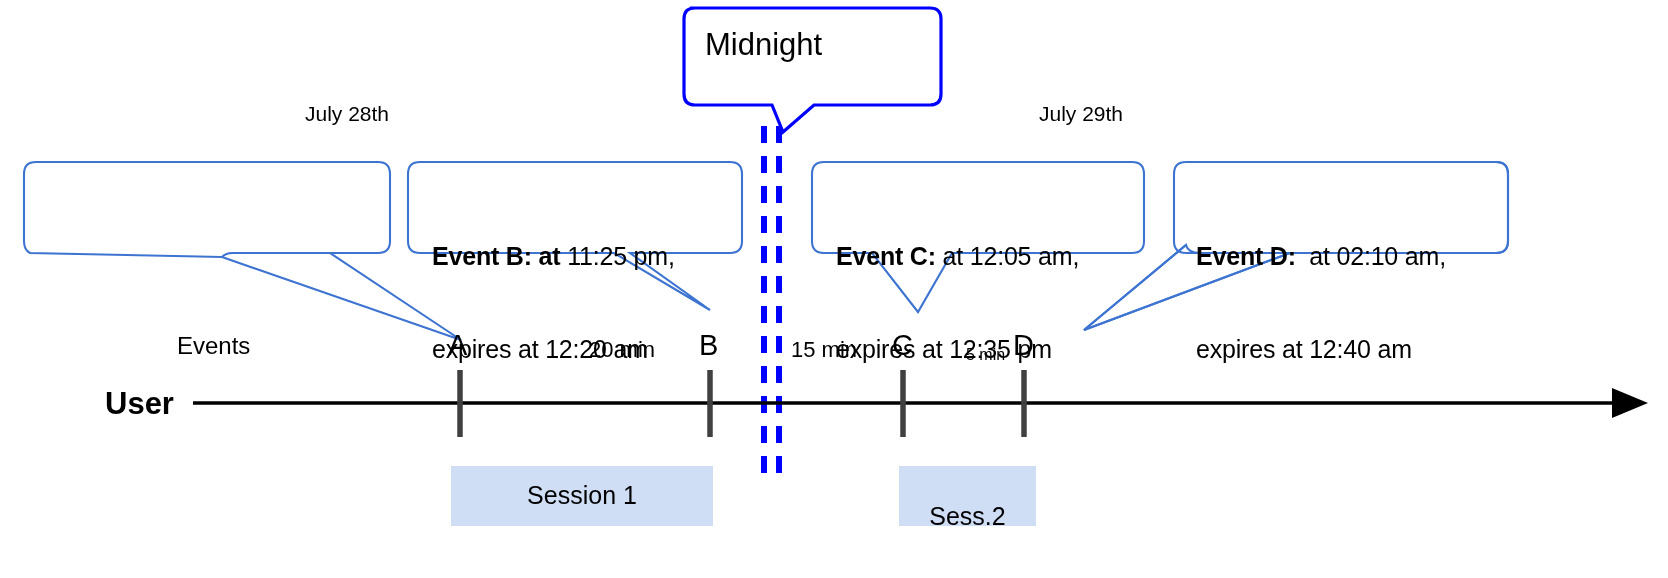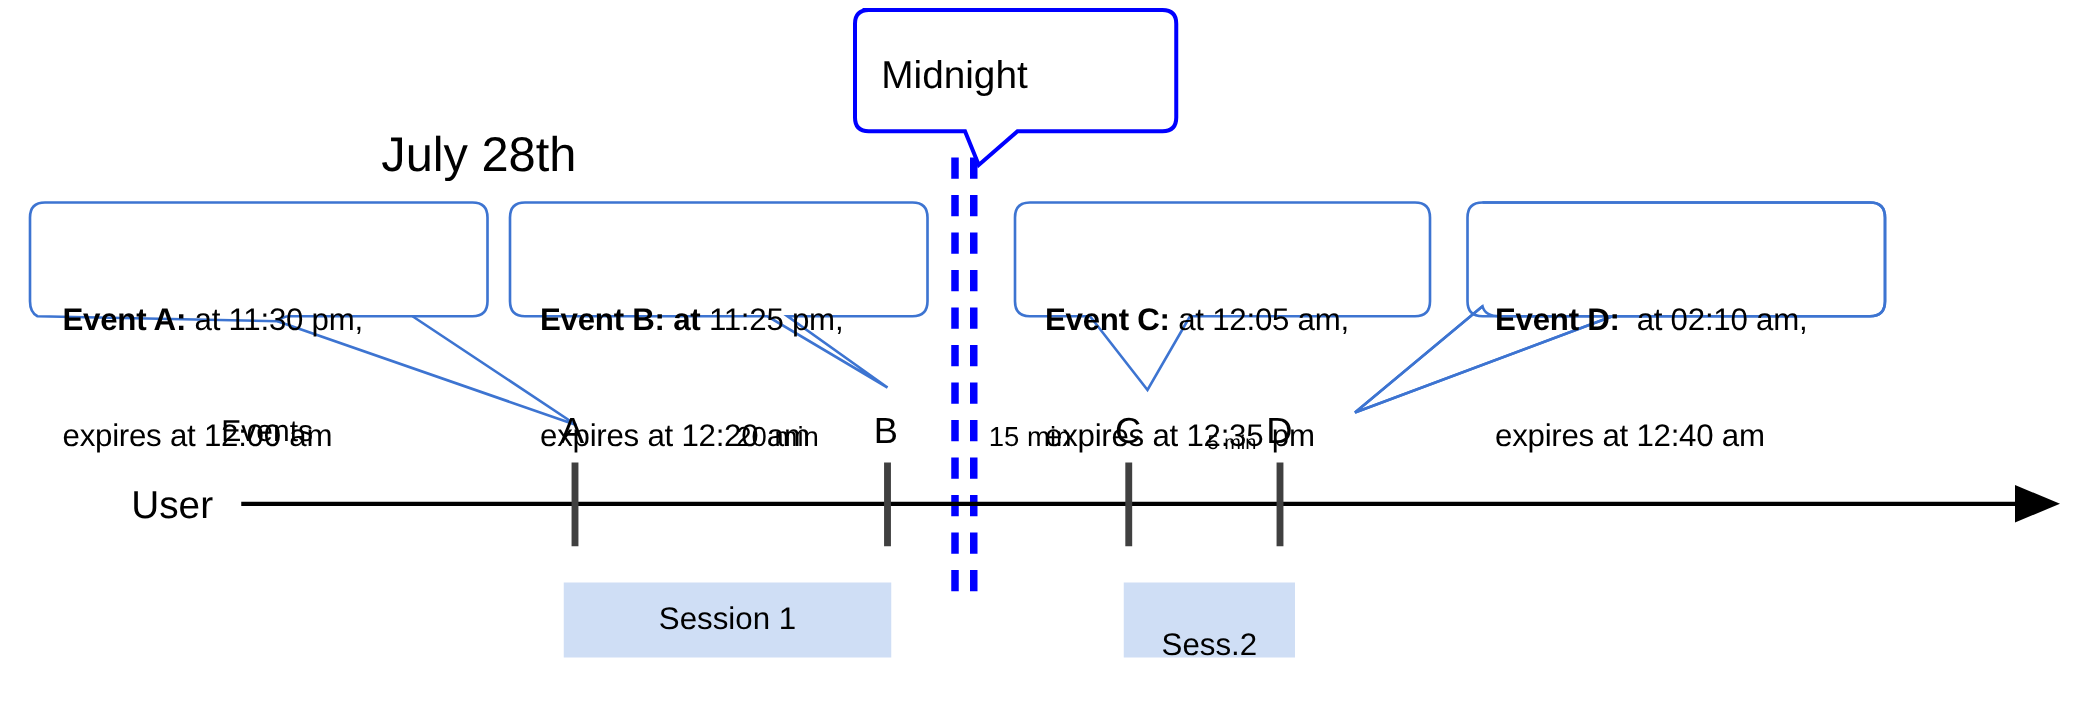--- a/index.html
+++ b/index.html
@@ -30,23 +30,23 @@
     white-space: pre;
     font-family: "Liberation Sans", sans-serif;
     color: #000000;
     line-height: 1.25;
   }
   .callout-text {
     font-size: 25px;
     letter-spacing: -0.2px;
   }
   .callout-text b { font-weight: bold; }
-  .date-label { font-size: 39px; }
+  .date-label { font-size: 21px; }
   .midnight-label { font-size: 31px; }
-  .user-label { font-size: 31px; }
+  .user-label { font-size: 31px; font-weight: bold; }
   .events-label { font-size: 24px; }
   .tick-label { font-size: 29px; }
   .gap-label { font-size: 22px; }
   .gap-label-sm { font-size: 16px; margin-left: 28px; }
   .session-label { font-size: 25px; }
   .session-box {
     position: absolute;
     background: #cfdef5;
     display: flex;
     align-items: center;
@@ -90,28 +90,25 @@
       <line x1="193" y1="403" x2="1622" y2="403" stroke="#000000" stroke-width="3.4"></line>
       <polygon points="1612,388 1648,403 1612,418" fill="#000000"></polygon>
     </g>
 
     <line x1="460" y1="370" x2="460" y2="437" stroke="#404040" stroke-width="5.5"></line>
     <line x1="710" y1="370" x2="710" y2="437" stroke="#404040" stroke-width="5.5"></line>
     <line x1="903" y1="370" x2="903" y2="437" stroke="#404040" stroke-width="5.5"></line>
     <line x1="1024" y1="370" x2="1024" y2="437" stroke="#404040" stroke-width="5.5"></line>
   </svg>
 
-  <div class="txt midnight-label" style="left:705px; top:41px;text-align:right;">Midnight</div>
+  <div class="txt midnight-label" style="left:705px; top:26px;text-align:right;">Midnight</div>
 
   <div class="txt date-label" style="left:305px; top:101px;">July 28th</div>
+  <div class="txt date-label" style="left:1039px; top:101px;">July 29th</div>
 
-  <div class="txt callout-text" style="left:50px; top:178px;">
-    <div><b>Event A:</b><span> at 11:30 pm,</span></div>
-    <div>expires at 12:00 am</div>
-  </div>
 
   <div class="txt callout-text" style="left:432px; top:178px;">
     <div><b>Event B: at</b><span> 11:25 pm,</span></div>
     <div>expires at 12:20 am</div>
   </div>
 
   <div class="txt callout-text" style="left:836px; top:178px;">
     <div><b>Event C:</b><span> at 12:05 am,</span></div>
     <div>expires at 12:35 pm</div>
   </div>

